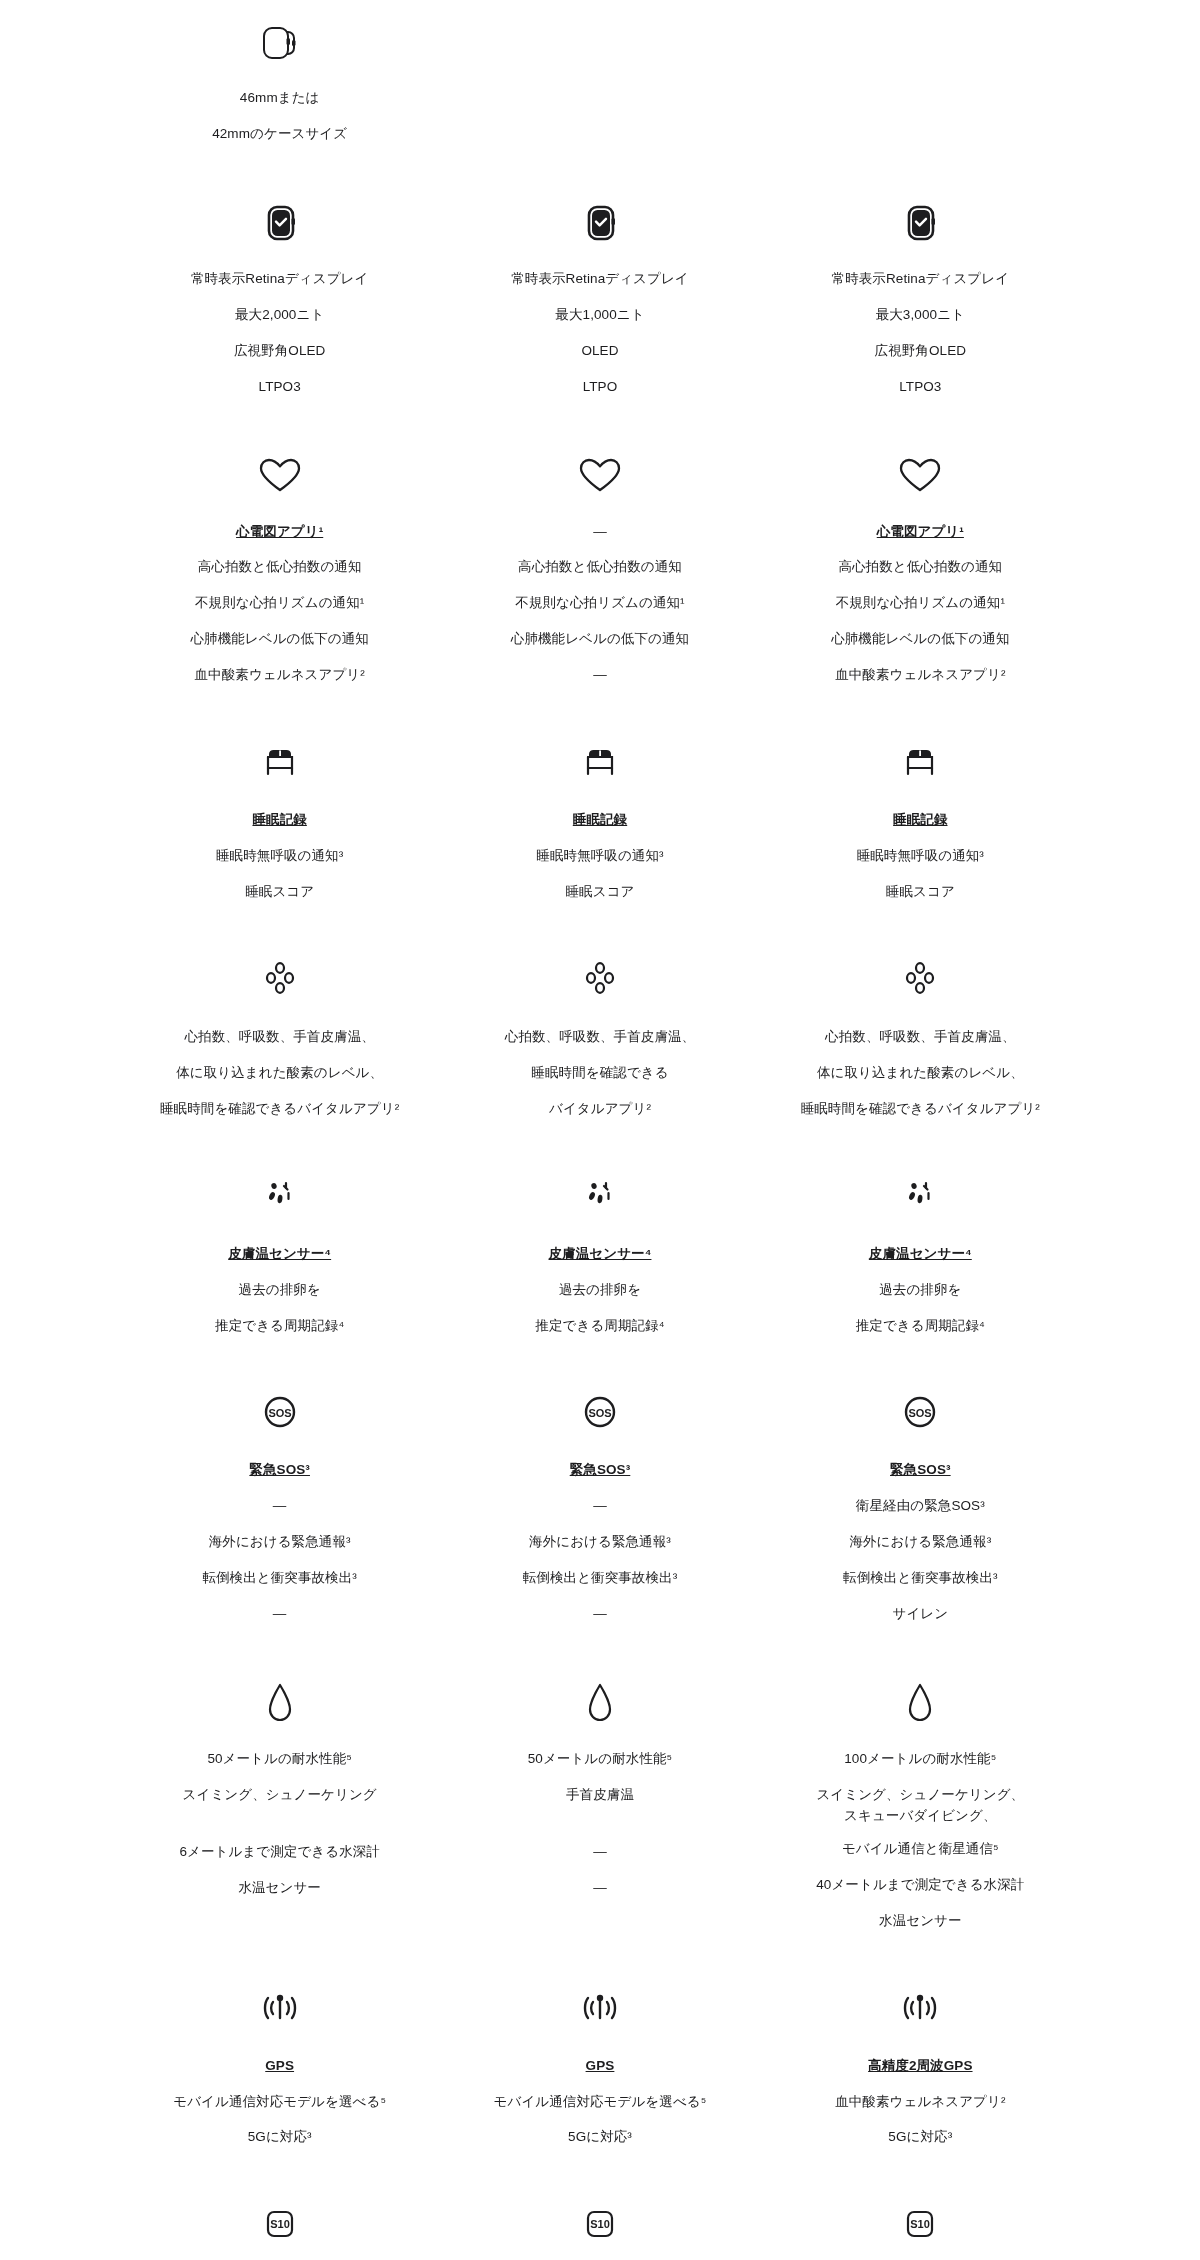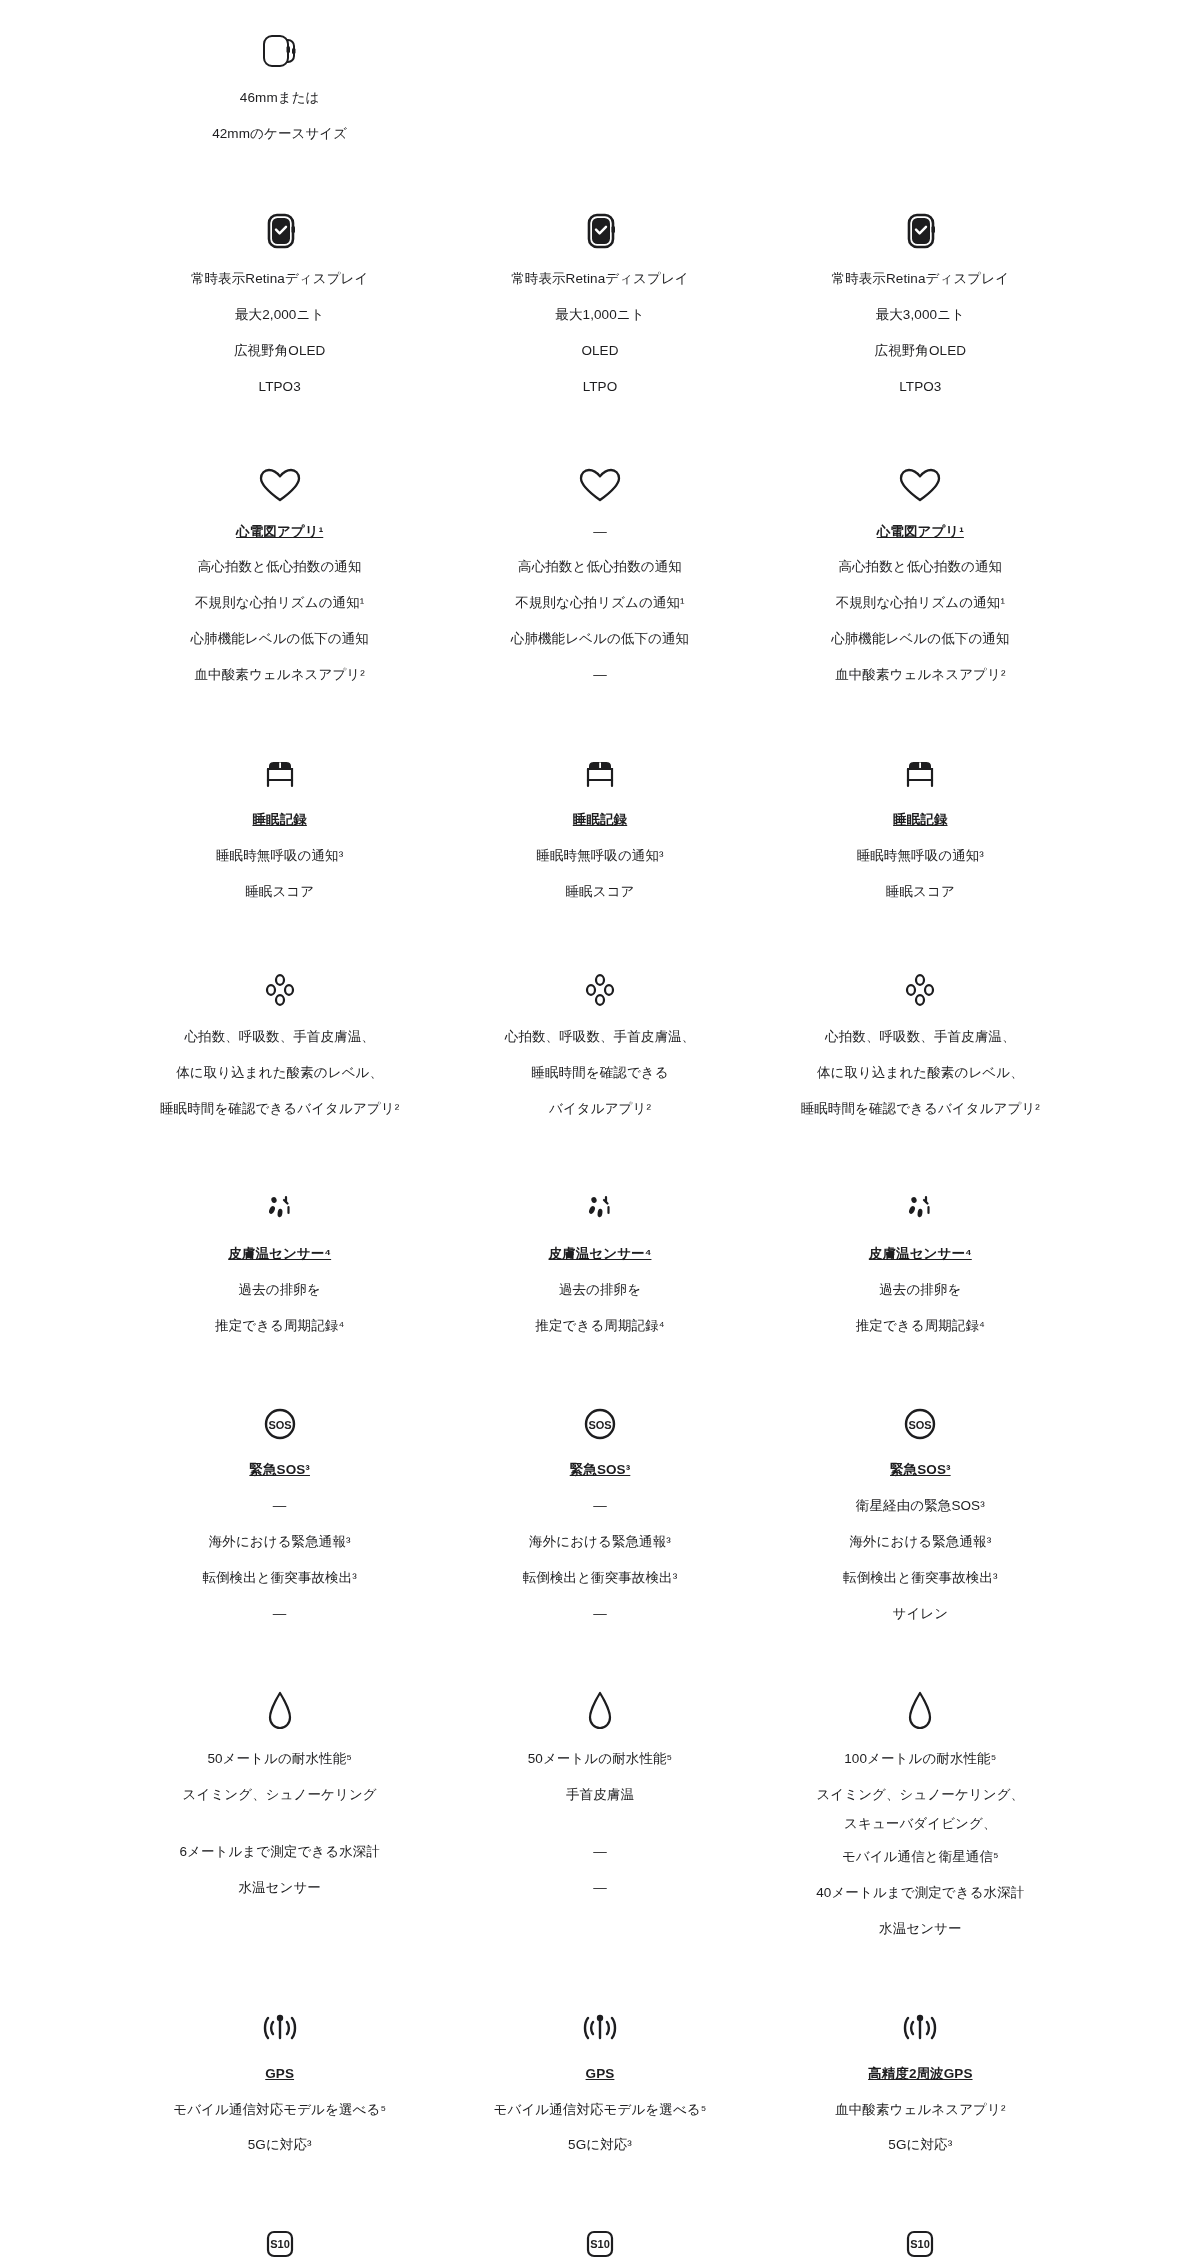--- a/index.html
+++ b/index.html
@@ -23,21 +23,21 @@
     width: 33.3333%;
     display: flex;
     flex-direction: column;
     align-items: center;
     padding: 0 26px;
     text-align: center;
   }
   .icon-wrap {
     height: 56px;
     display: flex;
-    align-items: flex-end;
+    align-items: flex-start;
     justify-content: center;
     margin-bottom: 14px;
   }
   .icon-wrap svg { display: block; }
   .spec-line {
     font-size: 13.5px;
     line-height: 1.55;
     letter-spacing: 0.1px;
     color: #1d1d1f;
     margin-bottom: 15px;
@@ -375,21 +375,21 @@
       <div class="spec-line dash">—</div>
       <div class="spec-line dash">—</div>
     </div>
     <div class="spec-cell">
       <div class="icon-wrap">
         <svg width="56" height="48" viewBox="0 0 56 48">
           <path d="M28 6 C28 6 18 22 18 30.5 C18 36.4 22.5 41 28 41 C33.5 41 38 36.4 38 30.5 C38 22 28 6 28 6 Z" fill="none" stroke="#1d1d1f" stroke-width="2.2" stroke-linejoin="round"></path>
         </svg>
       </div>
       <div class="spec-line">100メートルの耐水性能⁵</div>
-      <div class="spec-line" style="margin-bottom:8px">スイミング、シュノーケリング、</div>
+      <div class="spec-line" style="margin-bottom:0">スイミング、シュノーケリング、</div>
       <div class="spec-line" style="margin-bottom:12px">スキューバダイビング、</div>
       <div class="spec-line">モバイル通信と衛星通信⁵</div>
       <div class="spec-line">40メートルまで測定できる水深計</div>
       <div class="spec-line">水温センサー</div>
     </div>
   </div>
 
   <div class="spacer-lg"></div>
 
   <div class="spec-row">

